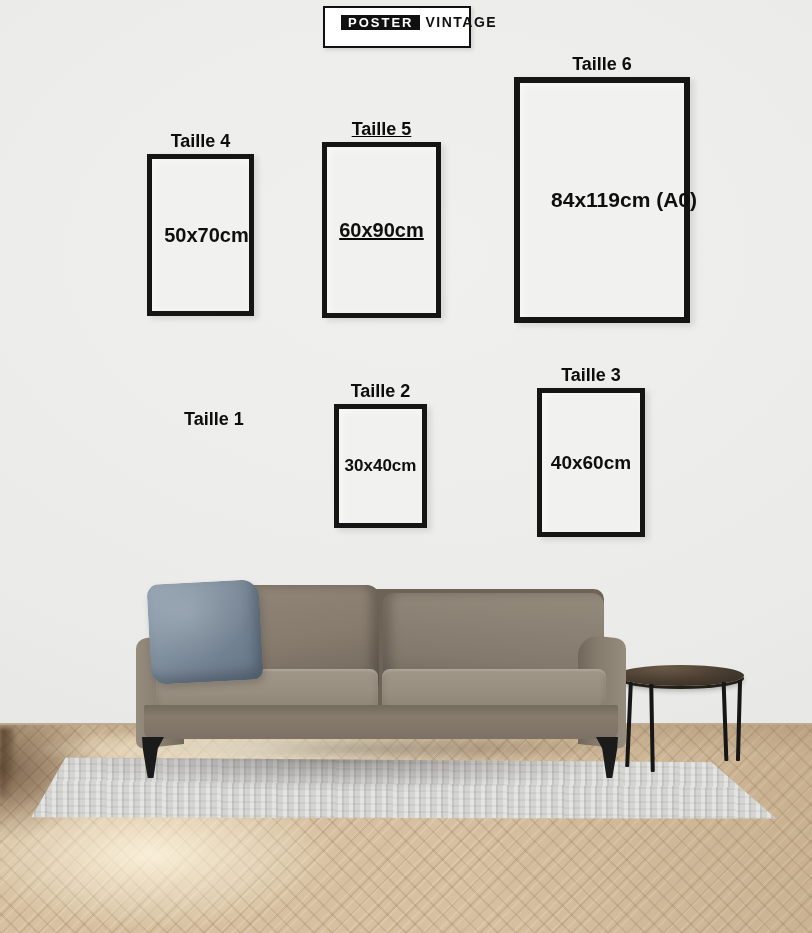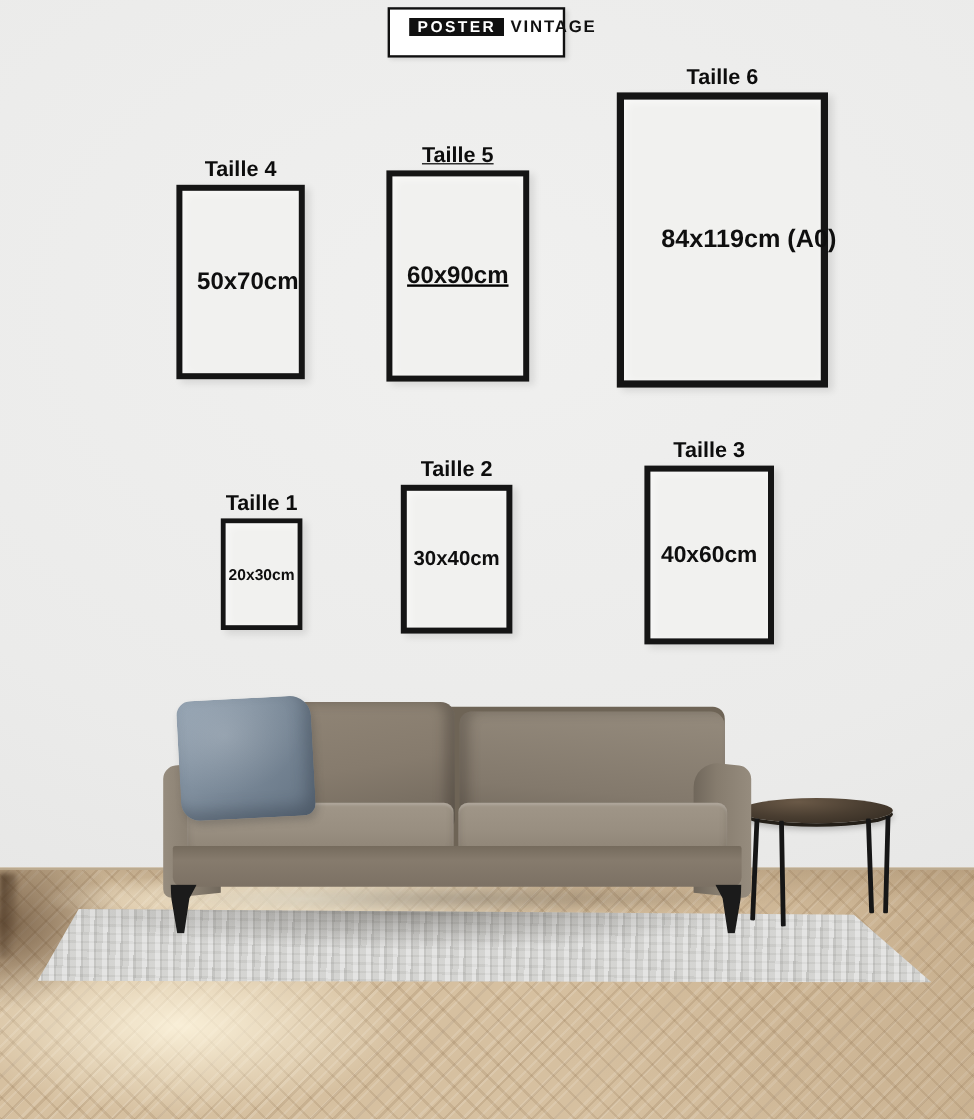--- a/index.html
+++ b/index.html
@@ -184,23 +184,20 @@
 
   <div class="size-item t6">
     <div class="size-label">Taille 6</div>
     <div class="size-frame">
       <span class="size-dim">84x119cm (A0)</span>
     </div>
   </div>
 
   <div class="size-item t1">
     <div class="size-label">Taille 1</div>
-    <div class="size-frame">
-      <span class="size-dim">20x30cm</span>
-    </div>
   </div>
 
   <div class="size-item t2">
     <div class="size-label">Taille 2</div>
     <div class="size-frame">
       <span class="size-dim">30x40cm</span>
     </div>
   </div>
 
   <div class="size-item t3">

